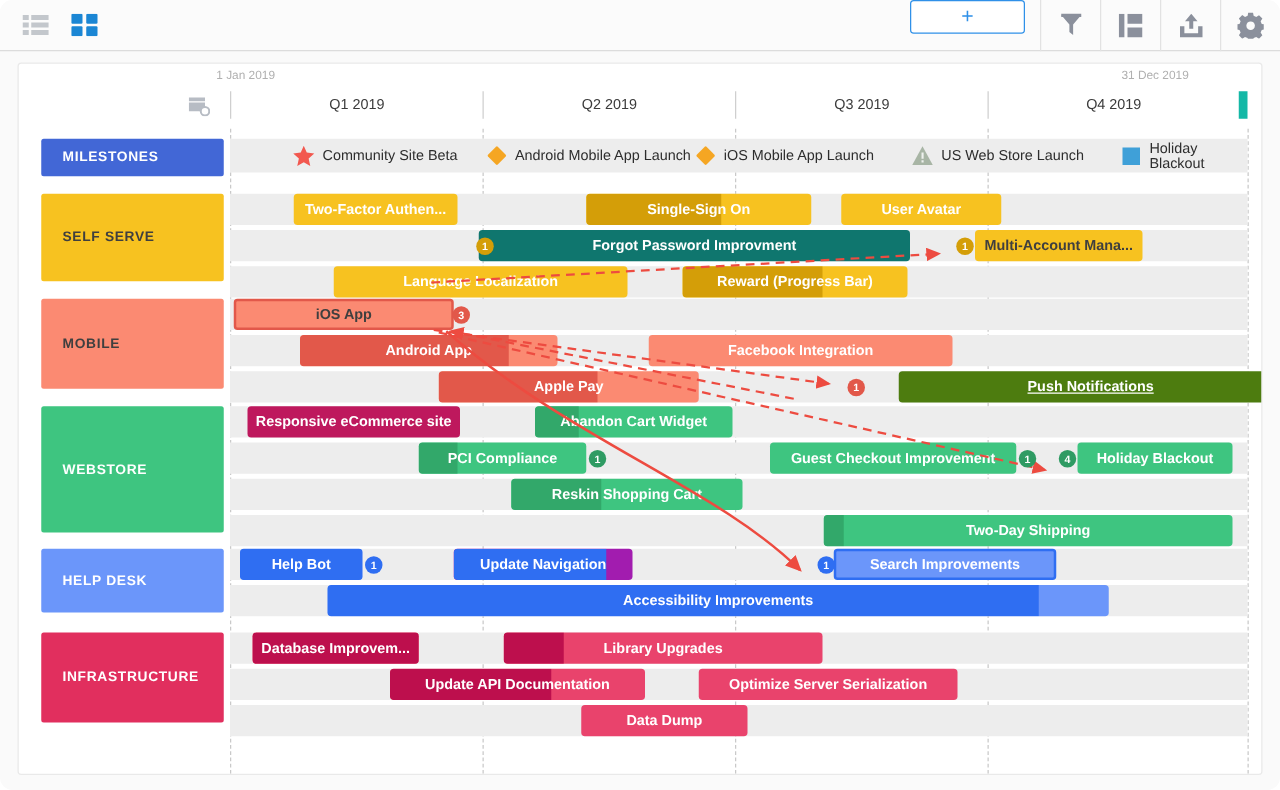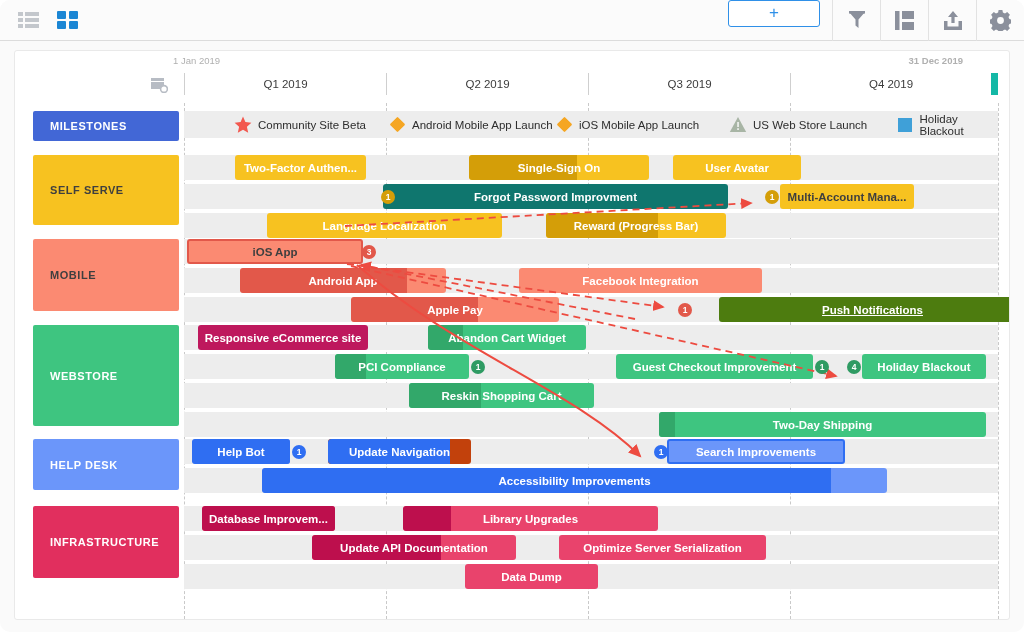--- a/index.html
+++ b/index.html
@@ -46,21 +46,21 @@
     border:1px solid #e9e9e9;
     border-radius:3px;
     box-sizing:border-box;
     overflow:hidden;
   }
 
   
   .tl-head{position:absolute;left:0;top:0;width:994px;height:52px;}
   .edge-date{position:absolute;top:4px;font-size:9.5px;color:#b0b0b0;}
   .edge-date.left{left:158px;}
-  .edge-date.right{right:46px;font-weight:bold;}
+  .edge-date.right{right:58px;}
   .qtr{
     position:absolute;top:22px;height:22px;
     font-size:11.5px;color:#3b3b3b;
     display:flex;align-items:center;justify-content:center;
     border-left:1px solid #cfcfcf;
     box-sizing:border-box;
   }
   .qtr.last{border-right:7px solid #14b8a6;}
   .cal-icon{position:absolute;left:136px;top:26px;}
 
@@ -368,21 +368,21 @@
         <div class="rowstrip" style="top:5px;"></div>
         <div class="rowstrip" style="top:34px;"></div>
 
         <div class="bar" style="left:177px;top:5px;width:98px;background:#6b96fa;">
           <span class="prog" style="width:100%;background:#2f6ef2;"></span>
             <span class="lbl">Help Bot</span>
           </div>
         <div class="badge" style="left:277px;top:11px;background:#2f6ef2;">
             <span>1</span>
           </div>
-        <div class="bar" style="left:313px;top:5px;width:143px;background:#c2410c;">
+        <div class="bar" style="left:348px;top:5px;width:143px;background:#a21caf;">
           <span class="prog" style="width:85%;background:#2f6ef2;"></span>
             <span class="lbl">Update Navigation</span>
           </div>
         <div class="badge" style="left:639px;top:11px;background:#2f6ef2;">
             <span>1</span>
           </div>
         <div class="bar outline" style="left:652px;top:5px;width:178px;border-color:#2f6ef2;background:#6b96fa;color:#ffffff;">
           <span class="lbl">Search Improvements</span>
           </div>
 

